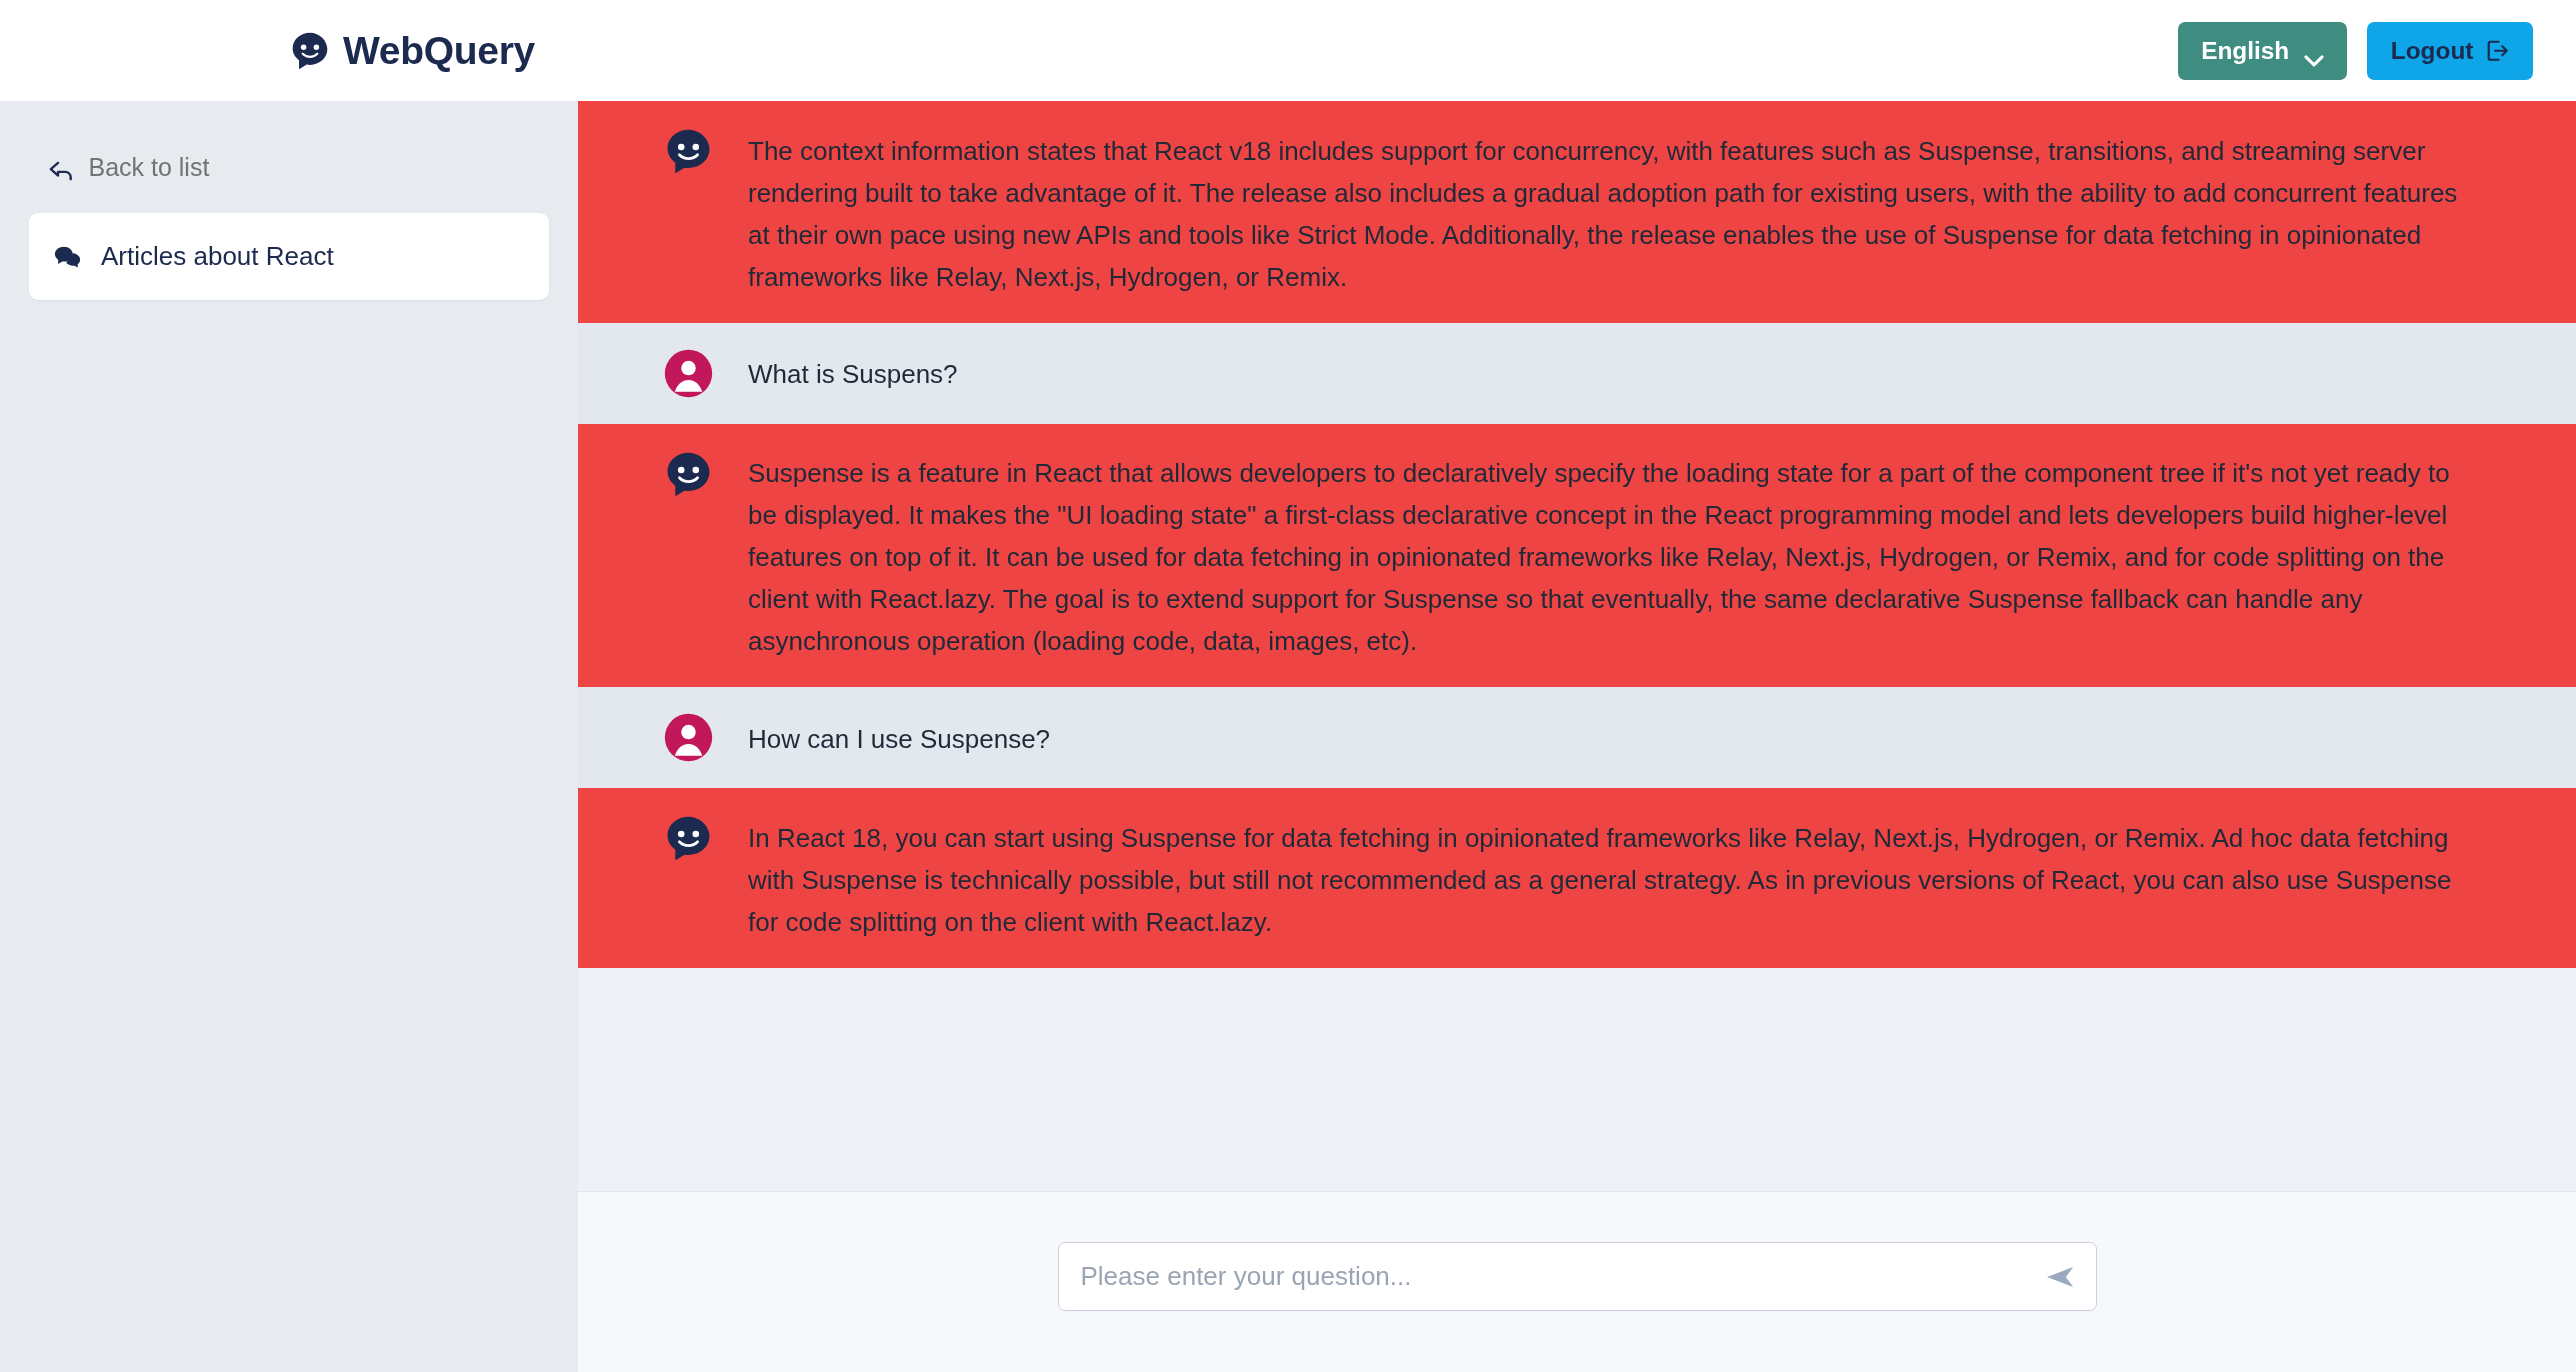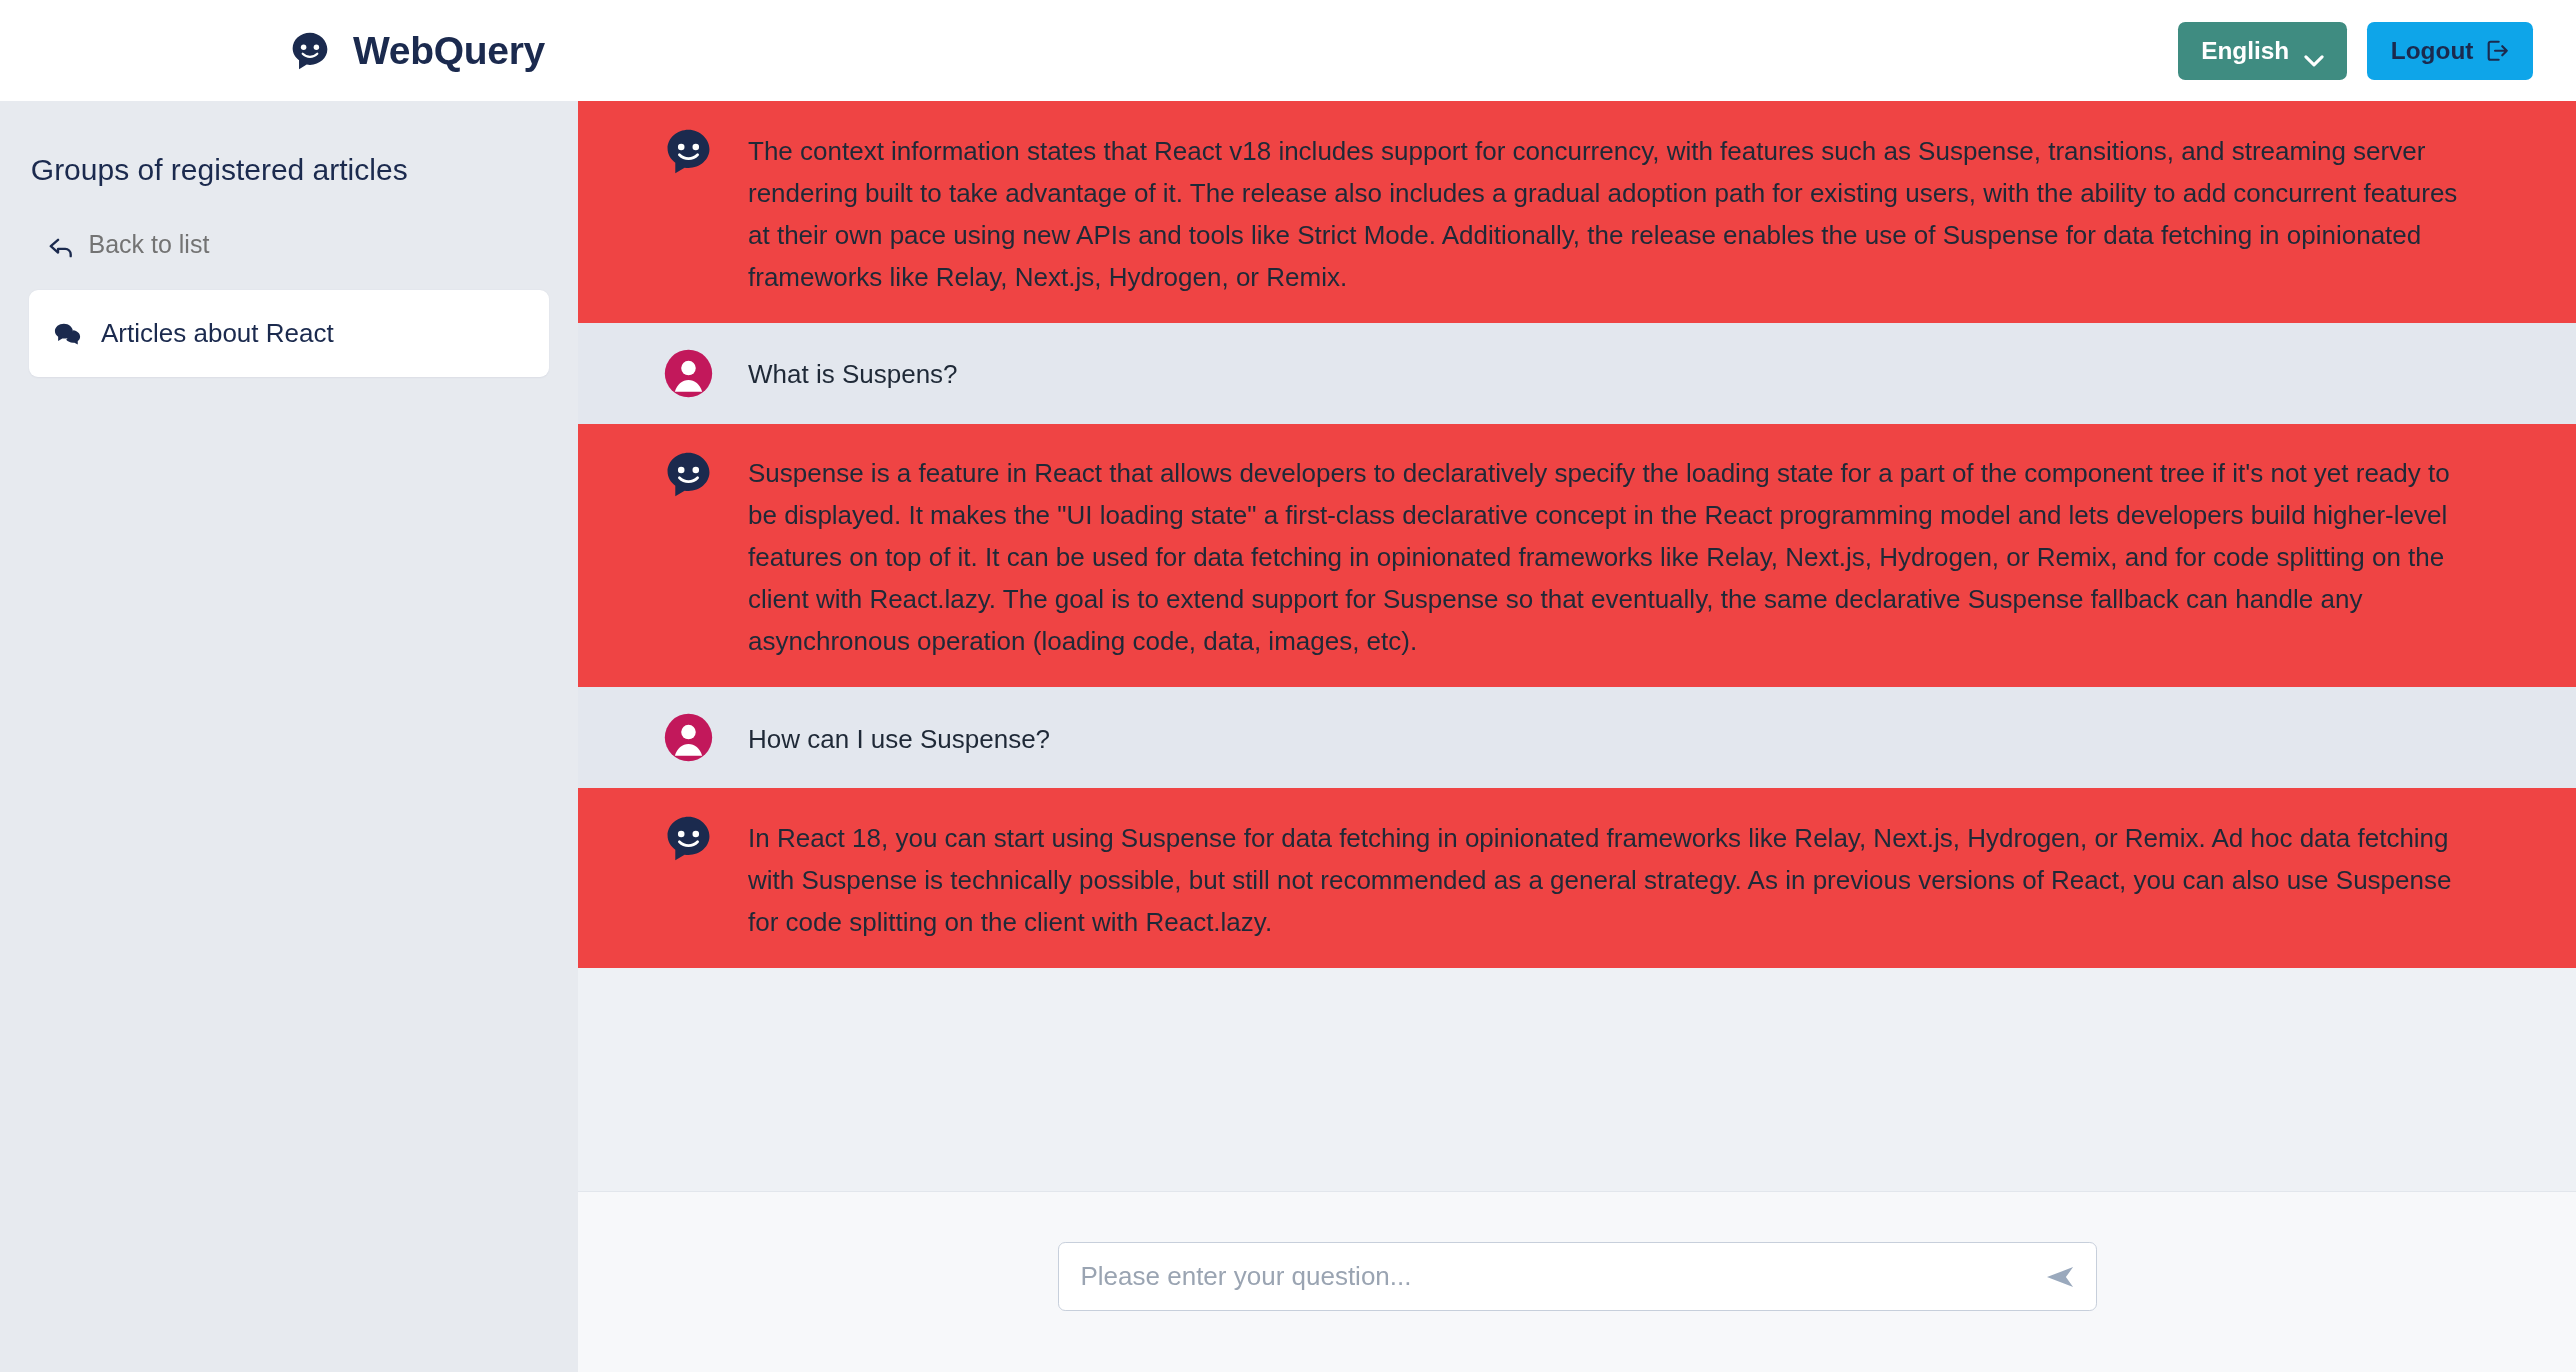--- a/index.html
+++ b/index.html
@@ -22,21 +22,21 @@
     flex: 0 0 101px;
     background: #ffffff;
     display: flex;
     align-items: center;
     padding: 0 43px 0 289px;
     position: relative;
   }
   .brand {
     display: flex;
     align-items: center;
-    gap: 22px;
+    gap: 12px;
   }
   .brand-mark {
     width: 42px; height: 42px;
     display: block;
   }
   .brand-title {
     font-size: 39px;
     font-weight: bold;
     color: #1b2a4e;
     letter-spacing: -0.3px;
@@ -245,21 +245,20 @@
             <path d="M18 8l5 5-5 5M10 13h13" stroke="#1b2a4e" stroke-width="2.4" fill="none" stroke-linecap="round" stroke-linejoin="round"></path>
           </svg>
         </span>
       </button>
     </div>
   </div>
 
   <div class="body">
 
     <div class="sidebar">
-      <div class="sidebar-title">Groups of registered articles</div>
 
       <div class="back-link">
         <span class="back-arrow">
           <svg viewBox="0 0 26 22" width="23.5" height="20" xmlns="http://www.w3.org/2000/svg">
             <path d="M10 2L2 9l8 7V12h8a6 6 0 0 1 6 6v2" stroke="#1b2a4e" stroke-width="2.6" fill="none" stroke-linecap="round" stroke-linejoin="round"></path>
           </svg>
         </span>
         <span>Back to list</span>
       </div>
 

